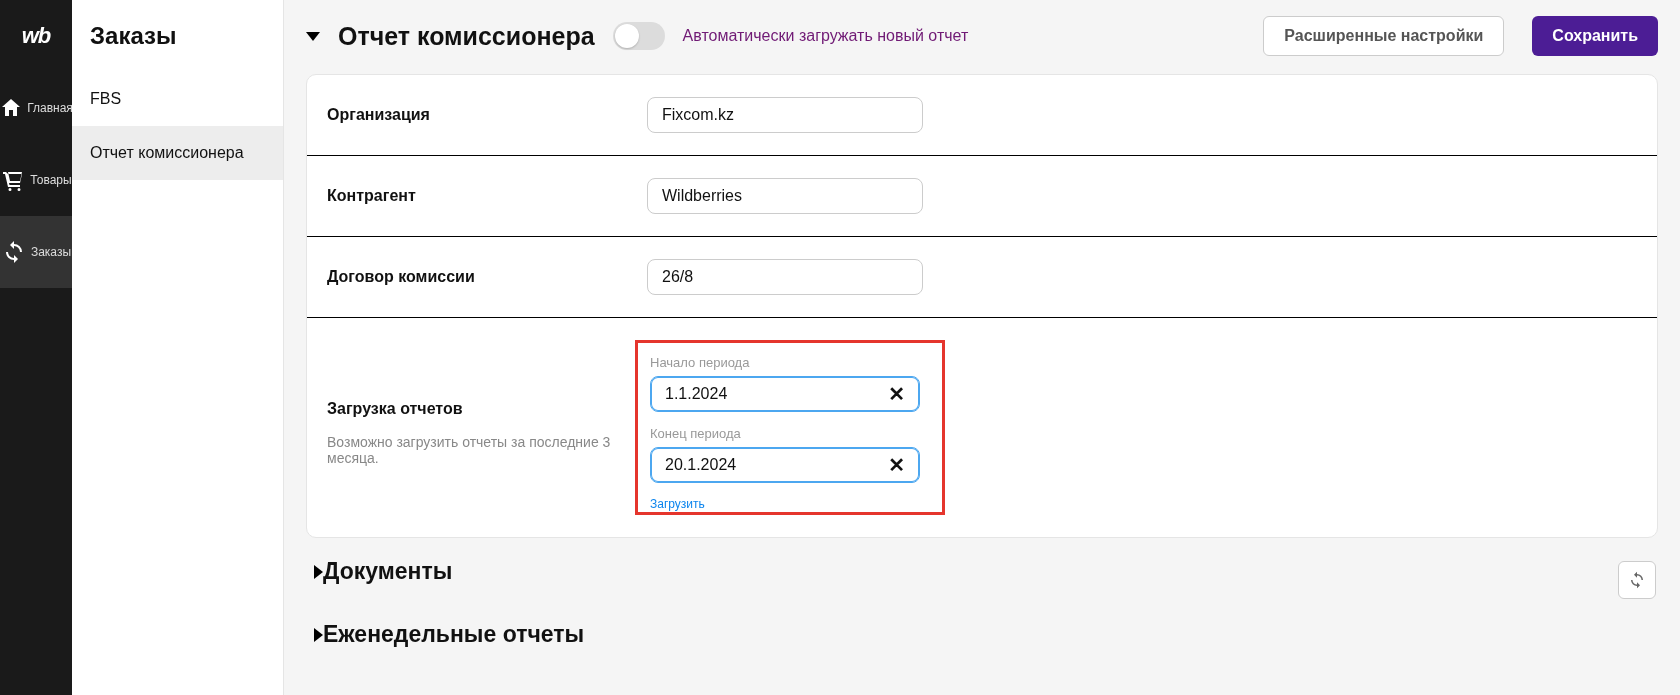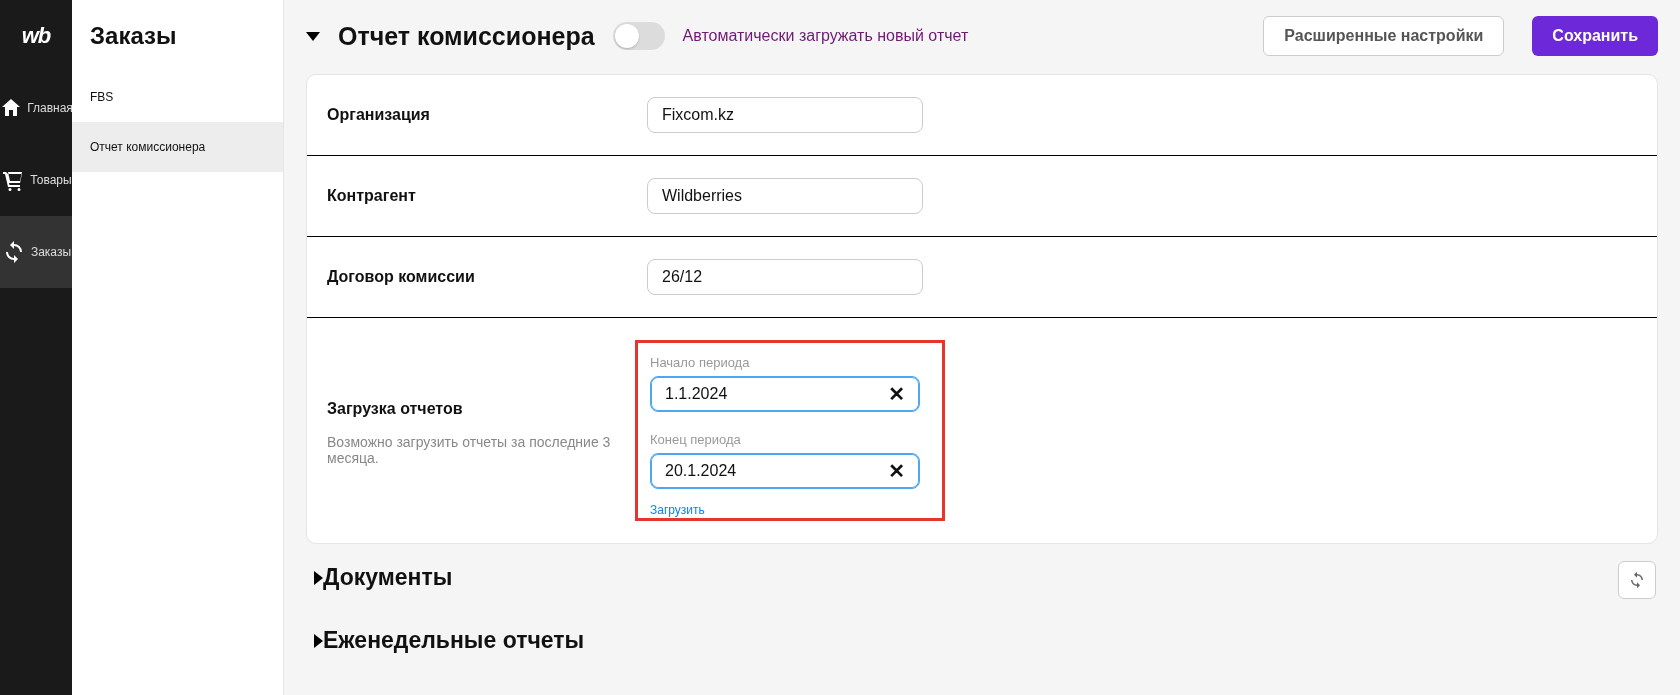--- a/index.html
+++ b/index.html
@@ -10,35 +10,35 @@
   .leftbar { width: 72px; background: #1a1a1a; display: flex; flex-direction: column; align-items: flex-start; color: #fff; }
   .leftbar .logo { width: 72px; height: 72px; display: flex; align-items: center; justify-content: center; font-family: "Arial Black", sans-serif; font-style: italic; font-weight: 900; font-size: 22px; letter-spacing: -1px; }
   .leftbar .nav-item { width: 72px; height: 72px; display: flex; flex-direction: row; align-items: center; justify-content: center; gap: 4px; cursor: pointer; }
   .leftbar .nav-item.active { background: #333; }
   .leftbar .nav-item .icon { width: 26px; height: 26px; display: flex; align-items: center; justify-content: center; }
   .leftbar .nav-item .label { font-size: 12px; color: #ddd; }
 
   
   .subnav { width: 212px; background: #fff; border-right: 1px solid #e5e5e5; display: flex; flex-direction: column; }
   .subnav .title { font-family: "Arial Black", Arial, sans-serif; font-weight: 900; font-size: 24px; padding: 22px 18px; }
-  .subnav .item { padding: 18px 18px; font-size: 12px; cursor: pointer; }
+  .subnav .item { padding: 18px 18px; font-size: 16px; cursor: pointer; }
   .subnav .item.active { background: #ededed; }
 
   
   .main { flex: 1; overflow-y: auto; padding: 16px 22px; }
   .headerbar { display: flex; align-items: center; gap: 18px; margin-bottom: 18px; }
   .headerbar .chev { width: 0; height: 0; border-left: 7px solid transparent; border-right: 7px solid transparent; border-top: 9px solid #000; }
   .headerbar .heading { font-family: "Arial Black", Arial, sans-serif; font-weight: 900; font-size: 25px; }
   .toggle { position: relative; width: 52px; height: 28px; background: #dcdcdc; border-radius: 14px; cursor: pointer; flex-shrink: 0; }
   .toggle::after { content: ""; position: absolute; top: 2px; left: 2px; width: 24px; height: 24px; background: #fff; border-radius: 50%; box-shadow: 0 1px 2px rgba(0,0,0,.2); }
   .toggle-label { color: #701a75; font-size: 16px; }
   .spacer { flex: 1; }
   .btn { height: 40px; padding: 0 20px; border-radius: 6px; font-size: 16px; font-weight: 600; cursor: pointer; border: none; margin-left: 20px; }
   .btn.outline { background: #fff; border: 1px solid #ccc; color: #555; }
-  .btn.primary { background: #6d28d9; color: #fff; }
+  .btn.primary { background: #4c1d95; color: #fff; }
 
   
   .panel { background: #fff; border: 1px solid #e5e5e5; border-radius: 10px; }
   .row { display: flex; align-items: center; padding: 22px 20px; border-bottom: 1px solid #000000; }
   .row:last-child { border-bottom: none; }
   .row .label-col { width: 320px; font-weight: 700; font-size: 16px; }
   .row .sublabel { font-weight: 400; color: #888; font-size: 14px; margin-top: 16px; }
   .row .input-col { flex: 1; }
   .field { width: 276px; height: 36px; border: 1px solid #ccc; border-radius: 8px; padding: 0 14px; font-size: 16px; display: flex; align-items: center; background: #fff; }
   .field.focus { border: 1px solid #4ca7f0; box-shadow: 0 0 0 1px #4ca7f0 inset; }
@@ -128,38 +128,38 @@
           <div class="field">
             <span>Wildberries</span>
           </div>
         </div>
       </div>
 
       <div class="row">
         <div class="label-col">Договор комиссии</div>
         <div class="input-col">
           <div class="field">
-            <span>26/12</span>
+            <span>26/8</span>
           </div>
         </div>
       </div>
 
       <div class="row" style="align-items:flex-start">
         <div class="label-col" style="padding-top:60px">
           <div>Загрузка отчетов</div>
           <div class="sublabel">Возможно загрузить отчеты за последние 3 месяца.</div>
         </div>
         <div class="input-col">
           <div class="highlight">
             <div class="mini-label">Начало периода</div>
             <div class="field focus" style="width:270px">
               <span>1.1.2024</span>
               <span class="clear">✕</span>
             </div>
-            <div class="mini-label" style="margin-top:20px">Конец периода</div>
+            <div class="mini-label" style="margin-top:14px">Конец периода</div>
             <div class="field focus" style="width:270px">
               <span>20.1.2024</span>
               <span class="clear">✕</span>
             </div>
             <span class="link">Загрузить</span>
           </div>
         </div>
       </div>
     </div>
 

